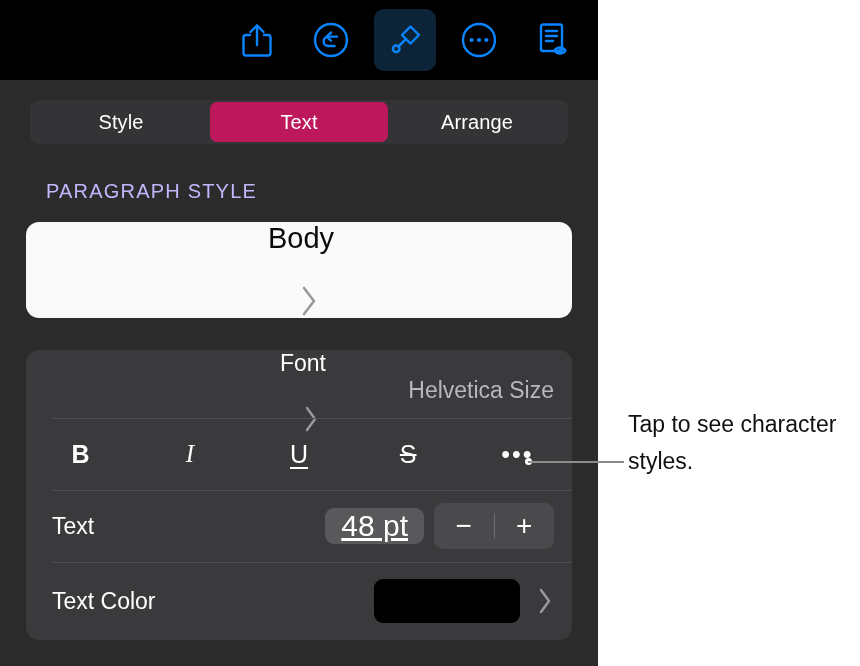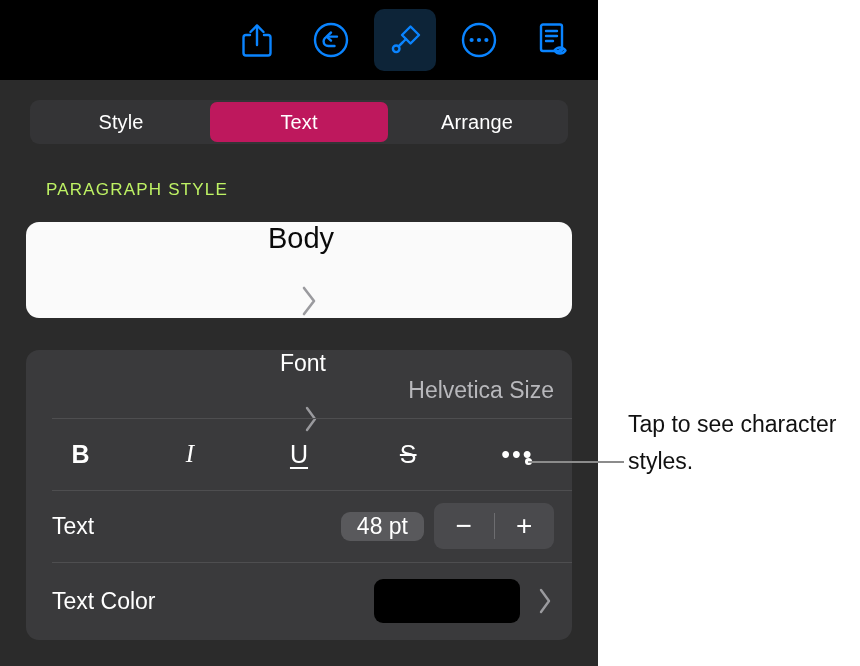--- a/index.html
+++ b/index.html
@@ -80,23 +80,23 @@
   }
   .seg.active {
     background: #be185d;
   }
 
   
   #paragraph-style-header {
     position: absolute;
     left: 46px;
     top: 180px;
-    font-size: 17px;
+    font-size: 20px;
     letter-spacing: 1.2px;
-    color: #bef264;
+    color: #c4b5fd;
   }
 
   
   #paragraph-style-card {
     position: absolute;
     left: 26px;
     top: 222px;
     width: 546px;
     height: 96px;
     background: #fafafa;
@@ -178,23 +178,24 @@
     font-size: 25px;
     letter-spacing: 2px;
     line-height: 0.6;
   }
 
   
   #size-value-field {
     background: #59595c;
     border-radius: 9px;
     color: #ffffff;
-    font-size: 23px;
+    font-size: 30px;
     padding: 1px 16px;
     margin-left: auto;
+    text-decoration: underline;
   }
   #size-stepper {
     display: flex;
     align-items: center;
     background: #4a4a4d;
     border-radius: 9px;
     margin-left: 10px;
     height: 46px;
     width: 120px;
     box-sizing: border-box;

